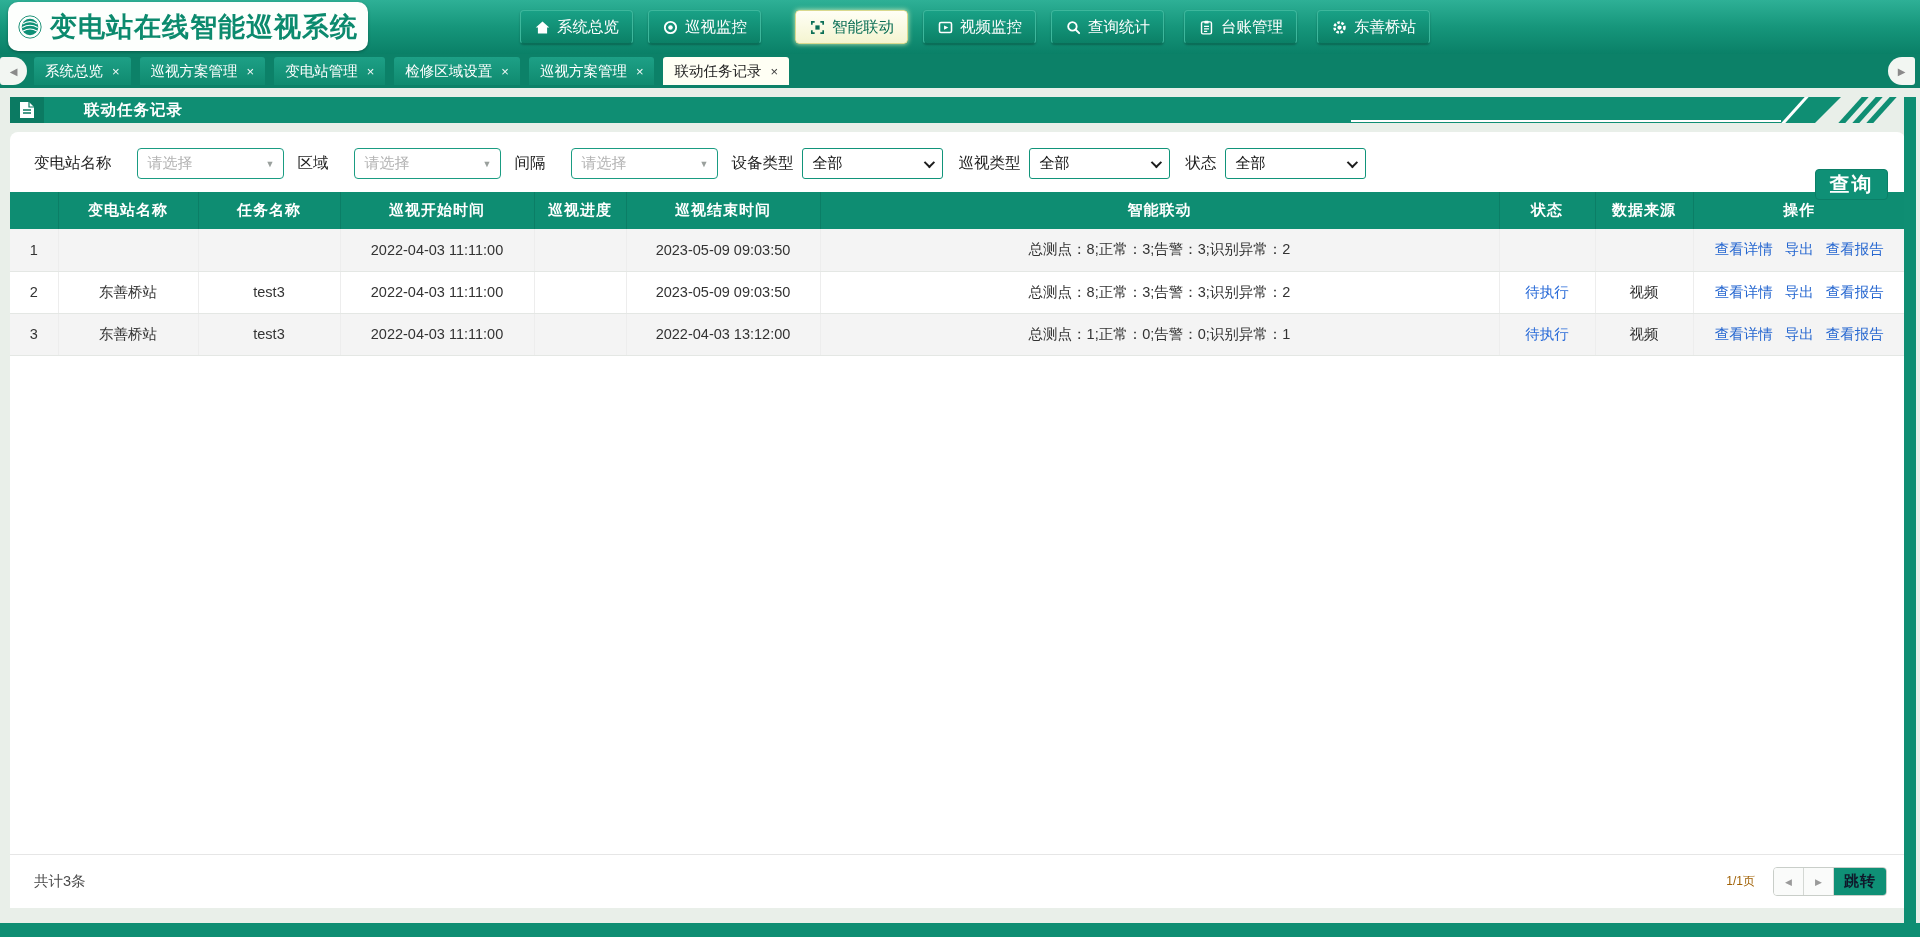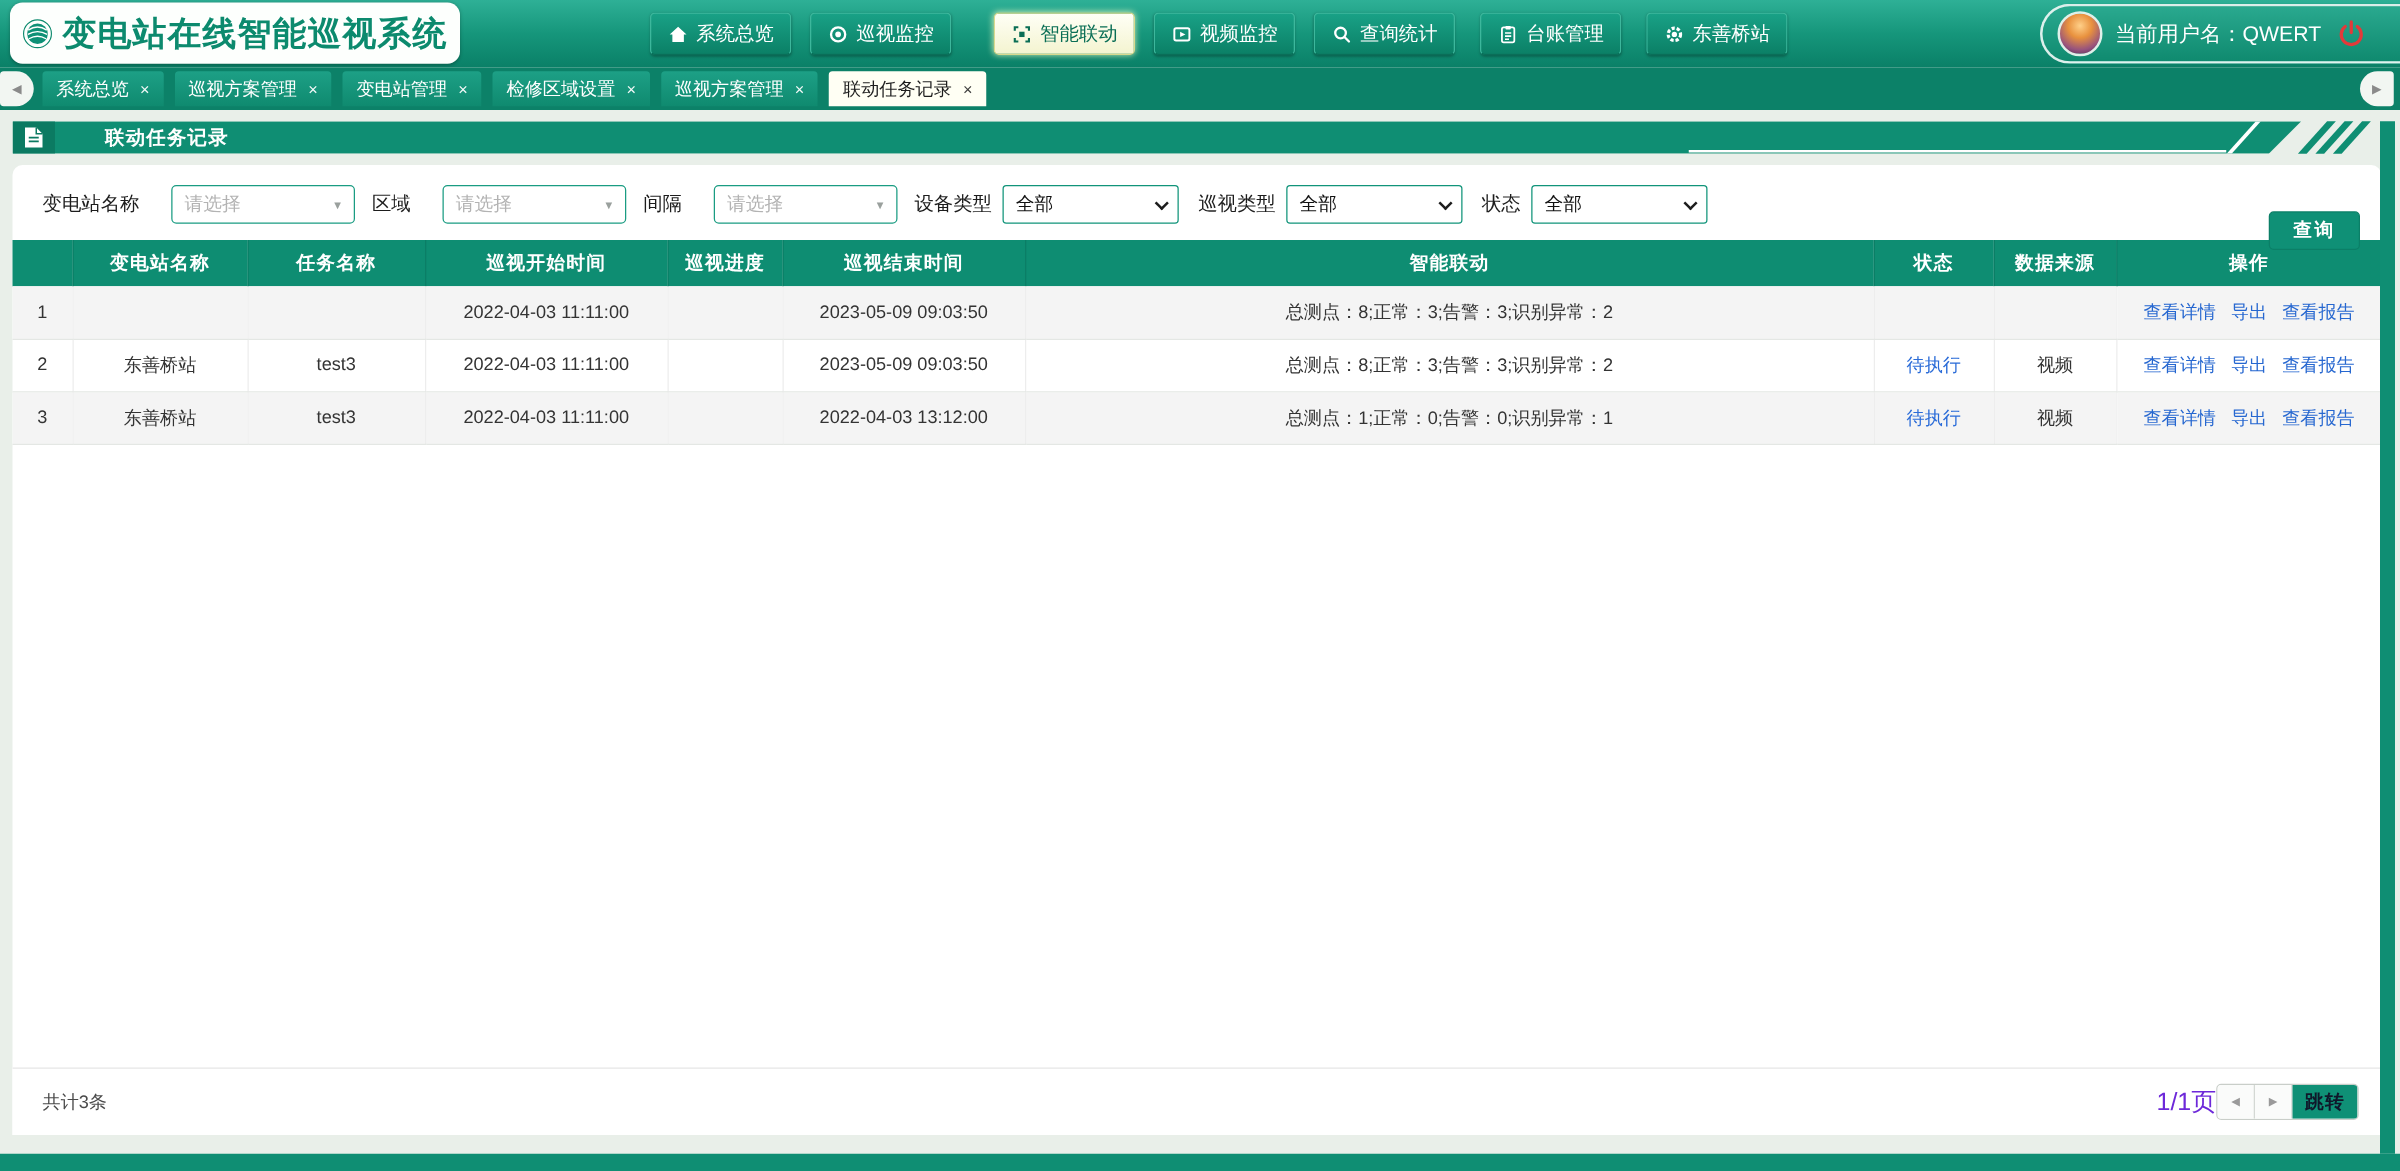--- a/index.html
+++ b/index.html
@@ -76,41 +76,41 @@
   .sel .chev { margin-left:auto; width:8px; height:8px; border-right:2.2px solid #1d1d1d;
     border-bottom:2.2px solid #1d1d1d; transform:rotate(45deg) translateY(-2px); }
   .tinput { height:31px; border:1.5px solid #1a9c82; border-radius:4px; background:#fff;
     font-size:15px; color:#111; padding:0 10px; margin-right:14px; outline:none;
     font-family:"Liberation Sans","DejaVu Sans",sans-serif; }
   .tinput.date { width:188px; }
   .tinput.name { width:147px; }
   .to-label { font-size:15.5px; color:#1d1d1d; margin:0 10px 0 0; }
   .search-btn { position:absolute; top:37px; right:17px; width:73px; height:31px;
     background:#0f9076; border:1px solid #0b7f67; border-radius:4px; color:#fff;
-    font-size:15px; font-weight:bold; cursor:pointer; letter-spacing:2px;
+    font-size:20px; font-weight:bold; cursor:pointer; letter-spacing:2px;
     font-family:"Liberation Sans","DejaVu Sans",sans-serif; }
 
   
   table { width:100%; border-collapse:collapse; table-layout:fixed; margin-top:4px; }
   thead th { height:37px; background:#0e8d72; color:#fff; font-size:15px; font-weight:bold;
     border-right:1px solid #0b7e66; letter-spacing:1px; }
   thead th:last-child { border-right:none; }
   tbody td { height:42px; text-align:center; font-size:14.5px; color:#333;
     border-bottom:1px solid #e4e7e4; border-right:1px solid #ededed; overflow:hidden; white-space:nowrap; }
   tbody td:last-child { border-right:none; }
   tbody tr:nth-child(odd) td { background:#f4f4f4; }
   td.status-cell { color:#2b6cd8; }
   td.ops a { color:#2667d0; margin:0 4px; cursor:pointer; text-decoration:none; }
 
   
   .panel-footer { position:absolute; left:0; right:0; bottom:0; height:54px;
     border-top:1px solid #e6e6e6; display:flex; align-items:center; padding:0 18px 0 24px; background:#fff; }
   .total { font-size:14.5px; color:#4a4a4a; }
   .foot-right { margin-left:auto; display:flex; align-items:center; }
-  .page-ind { font-size:20px; color:#6d28d9; margin-right:0; }
+  .page-ind { font-size:12px; color:#a16207; margin-right:18px; }
   .pager { display:flex; height:29px; border-radius:4px; overflow:hidden; border:1px solid #c9cec9; }
   .pbtn { width:30px; display:flex; align-items:center; justify-content:center;
     background:#fafbfa; color:#9a9a9a; font-size:9px; cursor:pointer; border-right:1px solid #d4d8d4; }
   .jump-btn { width:52px; display:flex; align-items:center; justify-content:center;
     background:#0f9076; color:#0f172a; font-size:15px; font-weight:bold; cursor:pointer; letter-spacing:1px; }
 
   
   .right-strip { position:absolute; right:4px; top:97px; bottom:14px; width:12px; background:#0f8e73; }
   .bottom-strip { position:absolute; left:0; right:0; bottom:0; height:14px; background:#0f8e73; }
 </style>
@@ -179,28 +179,20 @@
     </button>
     <button class="navbtn gap-l">
       <svg viewBox="0 0 24 24">
           <circle cx="12" cy="12" r="7" fill="none" stroke="currentColor" stroke-width="3.6" stroke-dasharray="3.6 2.2"></circle>
           <circle cx="12" cy="12" r="3" fill="currentColor"></circle>
         </svg>
       <span>东善桥站</span>
     </button>
   </nav>
 
-  <div class="user-panel">
-    <div class="avatar"></div>
-    <span class="user-text"><span>当前用户名：</span><span>QWERT</span></span>
-    <svg class="power" viewBox="0 0 24 24">
-      <path d="M7.2 6.2 A 8 8 0 1 0 16.8 6.2" fill="none" stroke="#e23a3a" stroke-width="2.6" stroke-linecap="round"></path>
-      <path d="M12 2.5 V11" stroke="#e23a3a" stroke-width="2.6" stroke-linecap="round"></path>
-    </svg>
-  </div>
 </header>
 
 <div class="tabbar">
   <div class="tab-scroll left">
       <span>◀</span>
     </div>
   <div class="tabs">
     <div class="tab">
         <span>系统总览</span>
         <span class="x">×</span>

